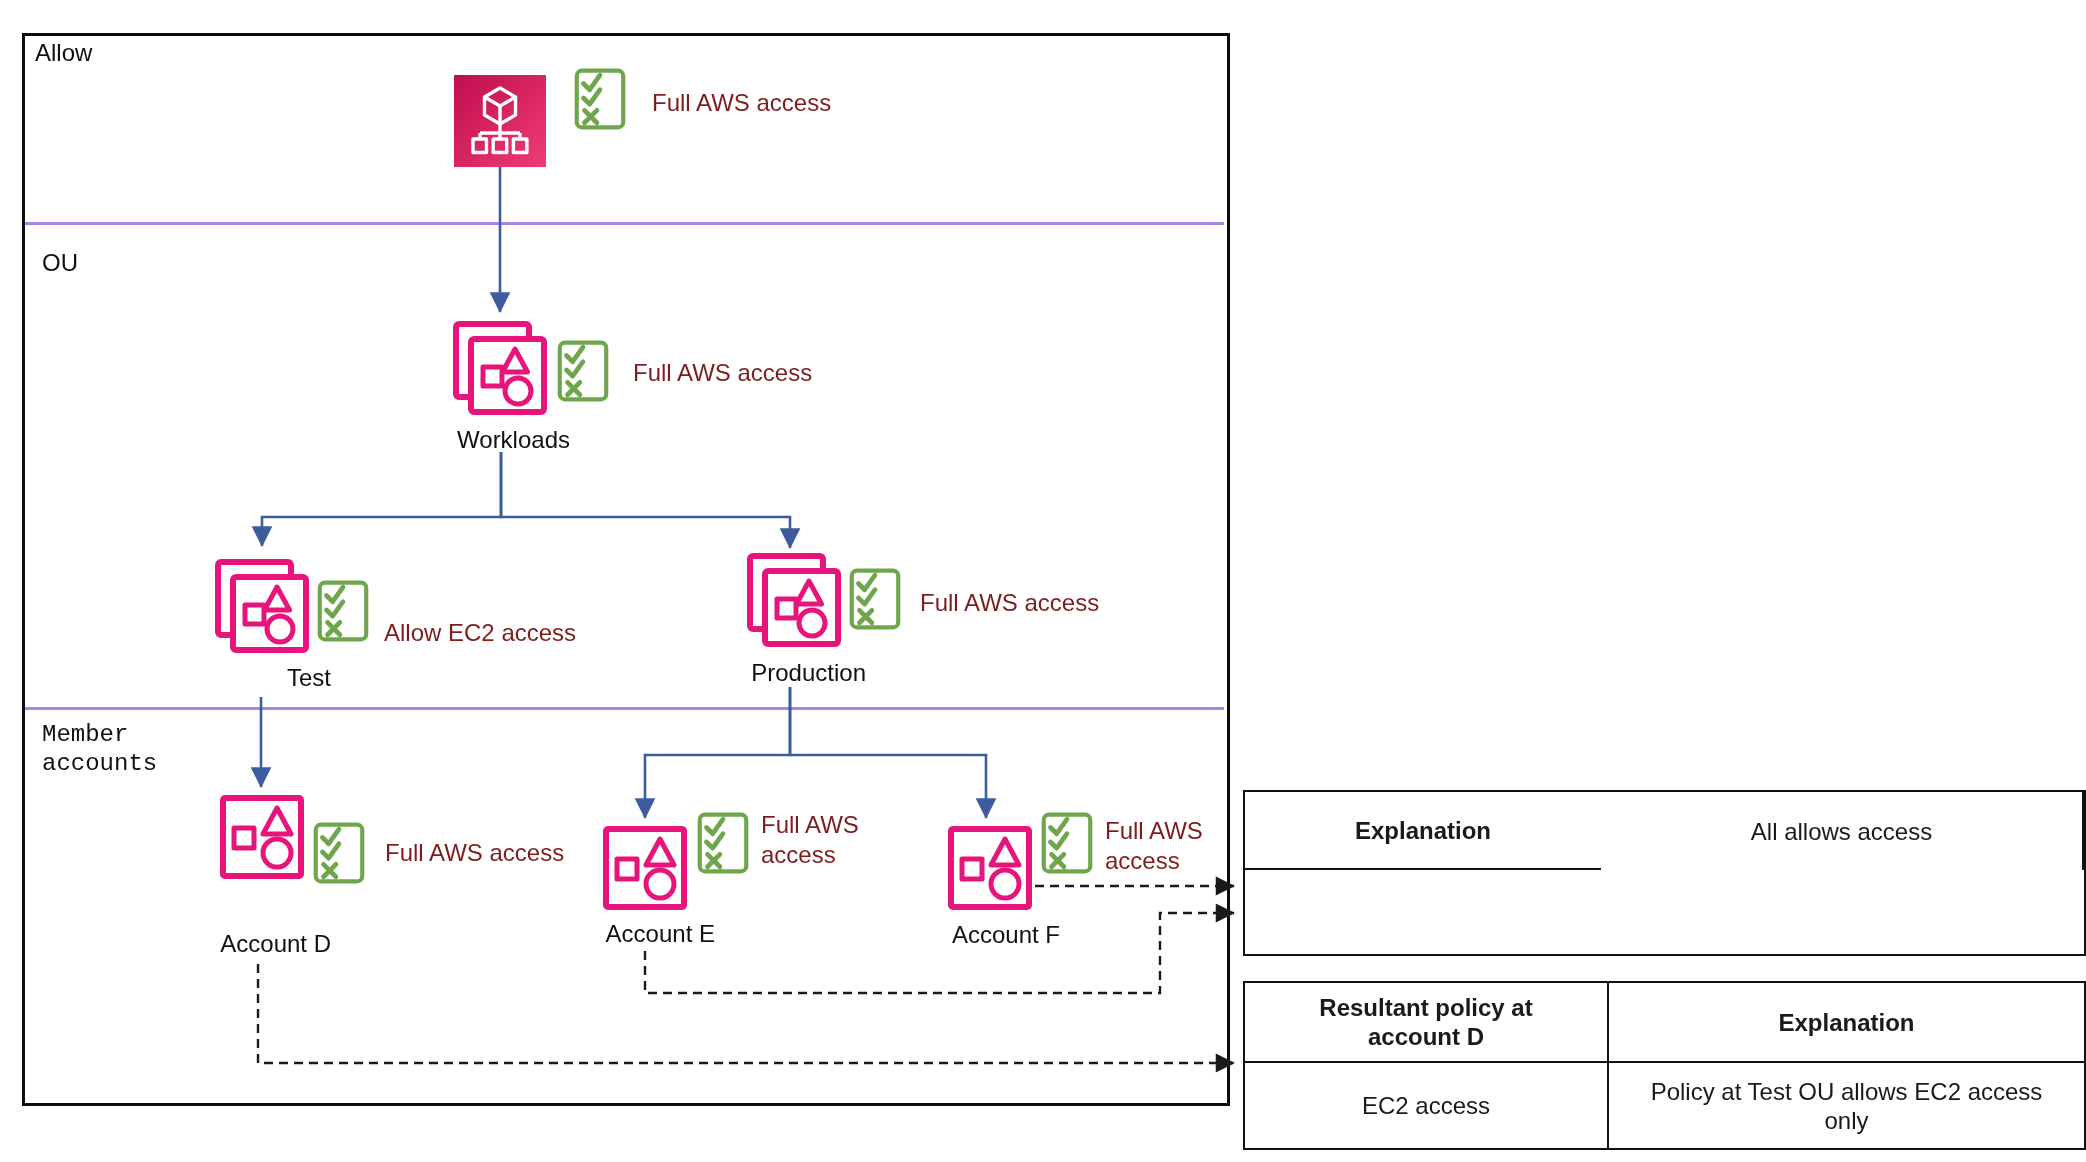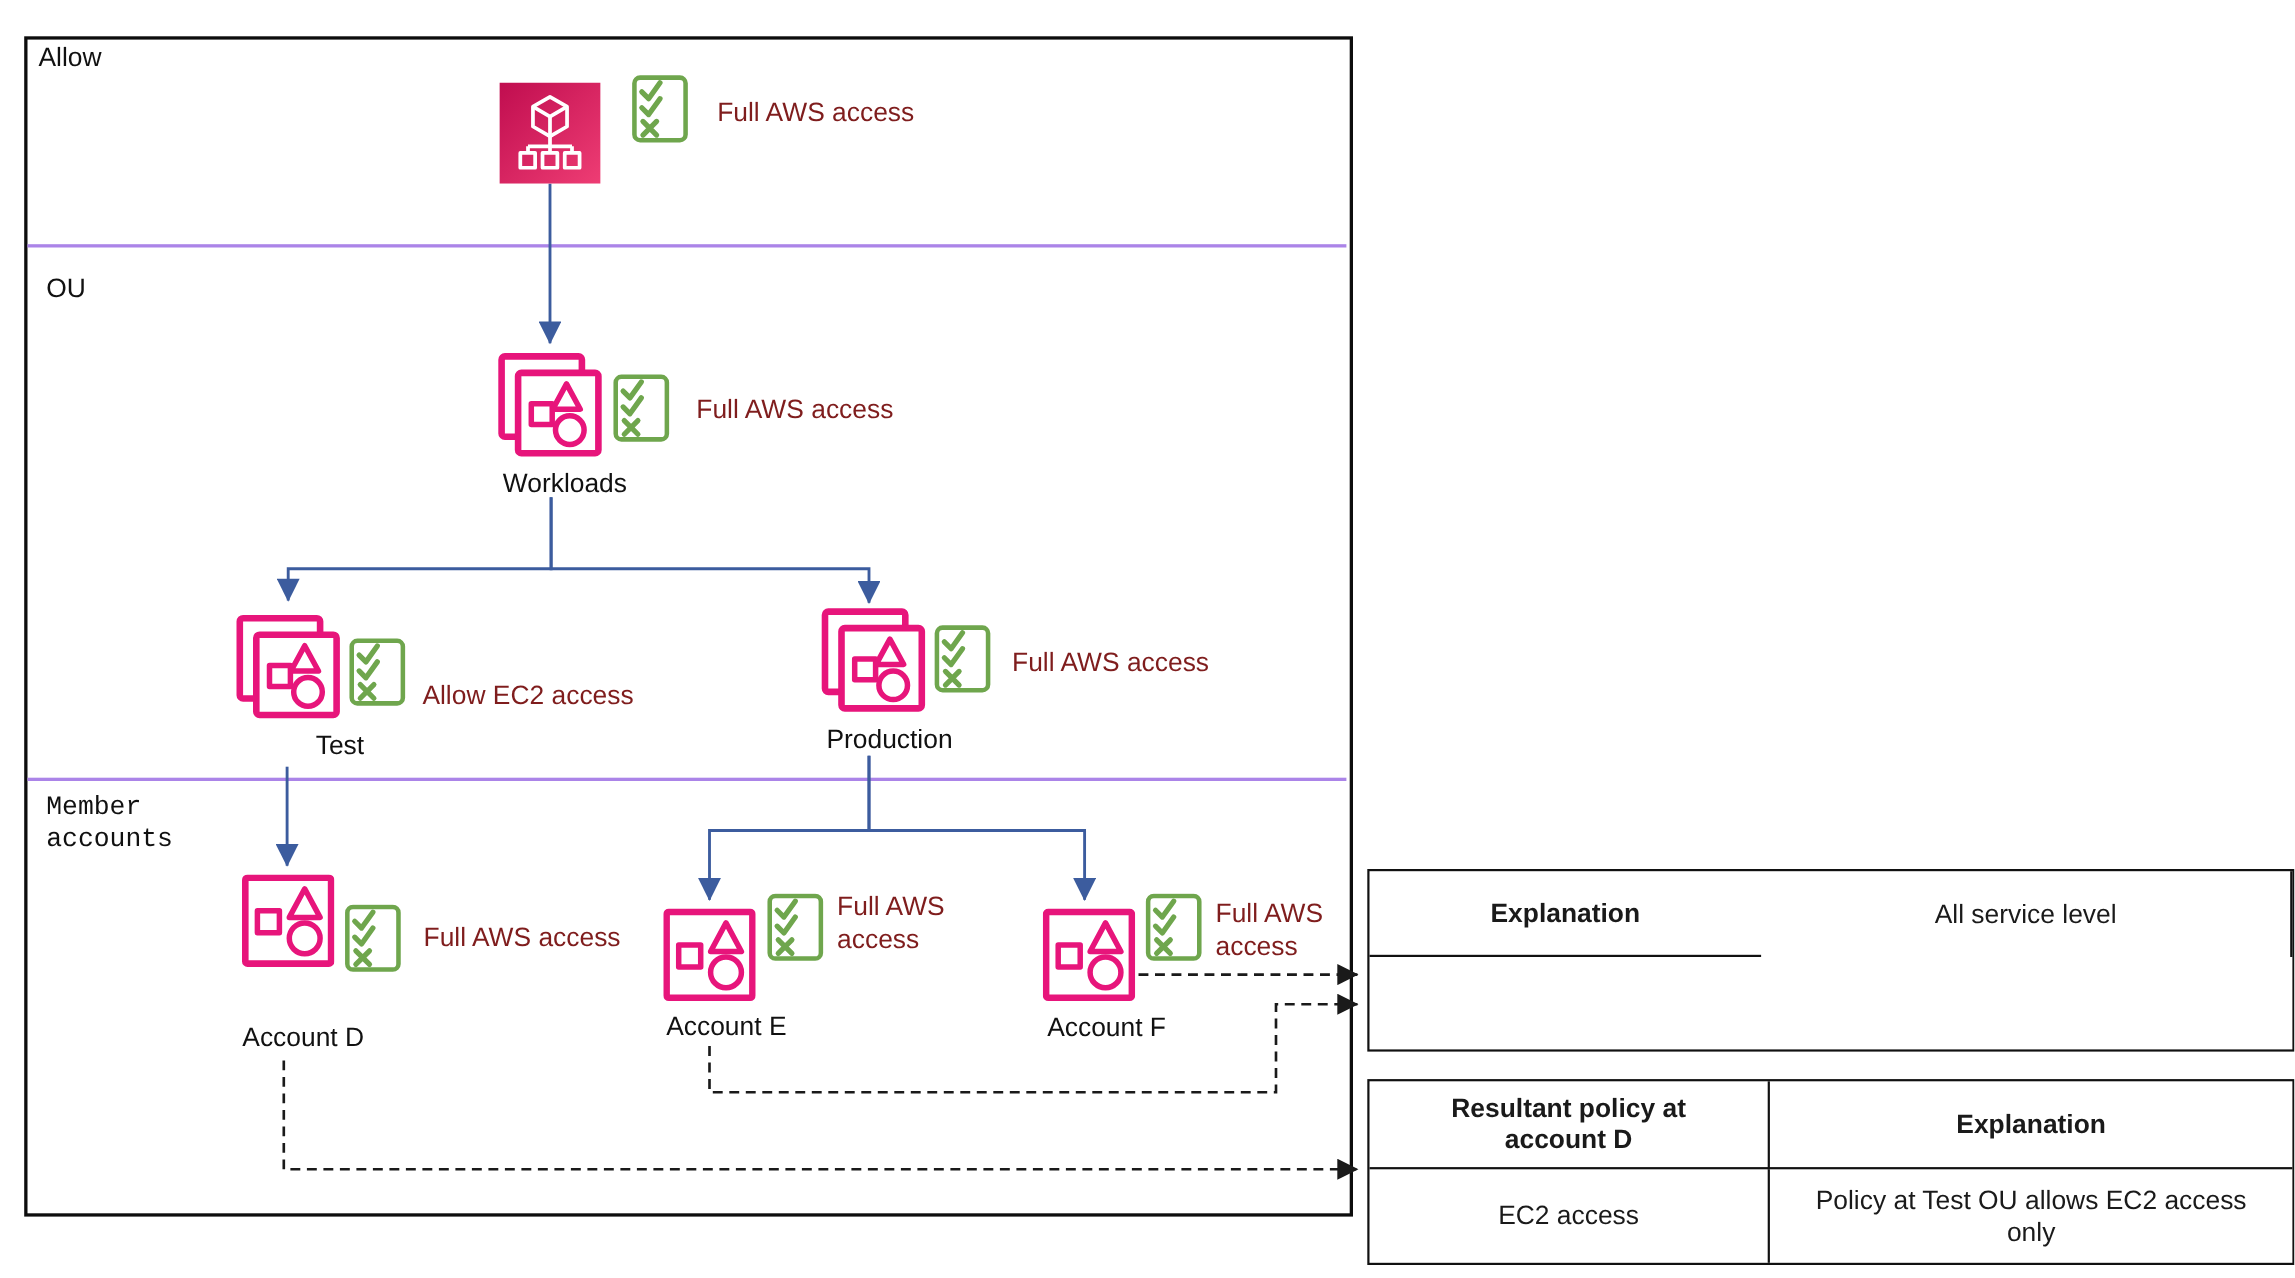--- a/index.html
+++ b/index.html
@@ -202,21 +202,21 @@
       <path d="M9 15 L15 21 L25 7"></path>
       <path d="M9 29 L15 35 L25 21"></path>
       <path d="M10 41 L22 53 M22 41 L10 53"></path>
     </g>
   </svg>
   <div class="abs policy-text wrap" style="left:1105px;top:816px;width:115px;">Full AWS access</div>
   <div class="abs node-label" style="left:920px;top:921px;width:140px;">Account F</div>
 
   <div class="abs rtable t-ef">
     <div class="cell hdr r0">Explanation</div>
-    <div class="cell c0">All service level</div>
+    <div class="cell c0">All allows access</div>
   </div>
 
   <div class="abs rtable t-d">
     <div class="cell hdr c0 r0">Resultant policy at account D</div>
     <div class="cell hdr r0">Explanation</div>
     <div class="cell c0">EC2 access</div>
     <div class="cell">Policy at Test OU allows EC2 access only</div>
   </div>
 
 </div>

